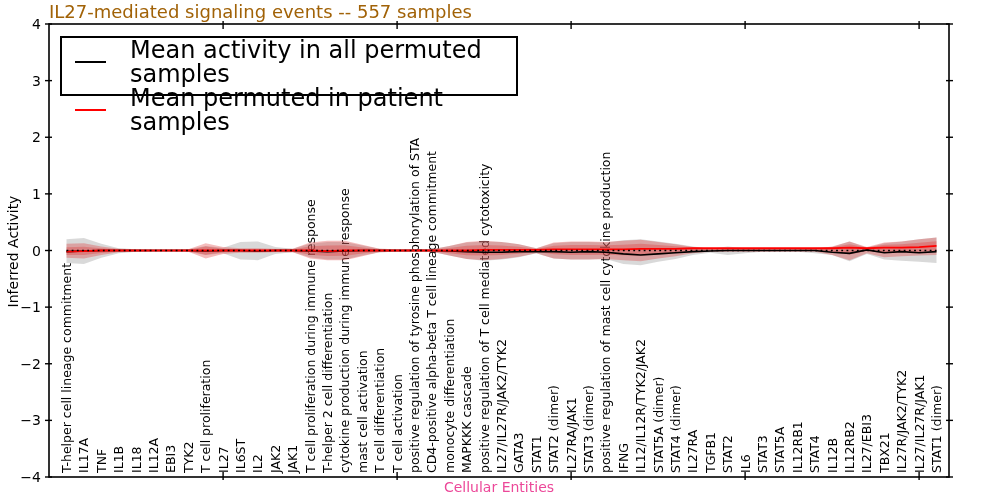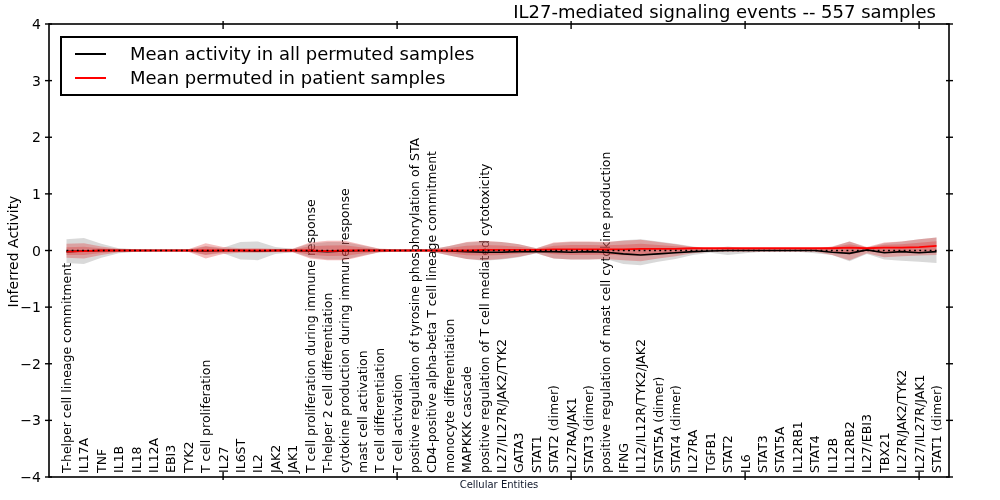--- a/index.html
+++ b/index.html
@@ -1,28 +1,28 @@
 <!DOCTYPE html>
 <html><head>
 <meta charset="utf-8">
 <style>
   html,body{margin:0;padding:0;background:#fff;}
   .figure{position:relative;width:1000px;height:500px;background:#fff;
           font-family:"DejaVu Sans","Liberation Sans",sans-serif;overflow:hidden;}
   .figure svg{position:absolute;left:0;top:0;}
-  .chart-title{position:absolute;left:36px;top:1px;width:900px;text-align:right;
-               font-size:18px;color:#000000;}
+  .chart-title{position:absolute;left:49px;top:1px;width:900px;text-align:left;
+               font-size:18px;color:#a16207;}
   .x-label{position:absolute;left:49px;top:479px;width:900px;text-align:center;
-           font-size:10px;color:#0f172a;}
+           font-size:14px;color:#ec4899;}
   .y-label{position:absolute;left:-87px;top:243px;width:200px;height:17px;text-align:center;
            font-size:14px;color:#000;transform:rotate(-90deg);}
   .legend{position:absolute;left:60px;top:36px;width:458px;height:60px;background:#fff;
           border:2px solid #000;display:flex;flex-direction:column;justify-content:space-evenly;
           box-sizing:border-box;padding-left:13px;}
-  .legend-row{display:flex;align-items:center;font-size:18px;color:#000;line-height:1;}
+  .legend-row{display:flex;align-items:center;font-size:24px;color:#000;line-height:1;}
   .legend-line{display:inline-block;width:31px;height:0;border-top:2px solid #000;
                margin-right:24px;flex:none;}
 </style>
 </head>
 <body>
 
 <div class="figure">
   <svg id="plot" width="1000" height="500">
       <text transform="translate(71,473) rotate(-90)" font-size="12.5px" font-family="&quot;DejaVu Sans&quot;,&quot;Liberation Sans&quot;,sans-serif" fill="#000">T-helper cell lineage commitment</text>
       <text transform="translate(88.4,473) rotate(-90)" font-size="12.5px" font-family="&quot;DejaVu Sans&quot;,&quot;Liberation Sans&quot;,sans-serif" fill="#000">IL17A</text>

